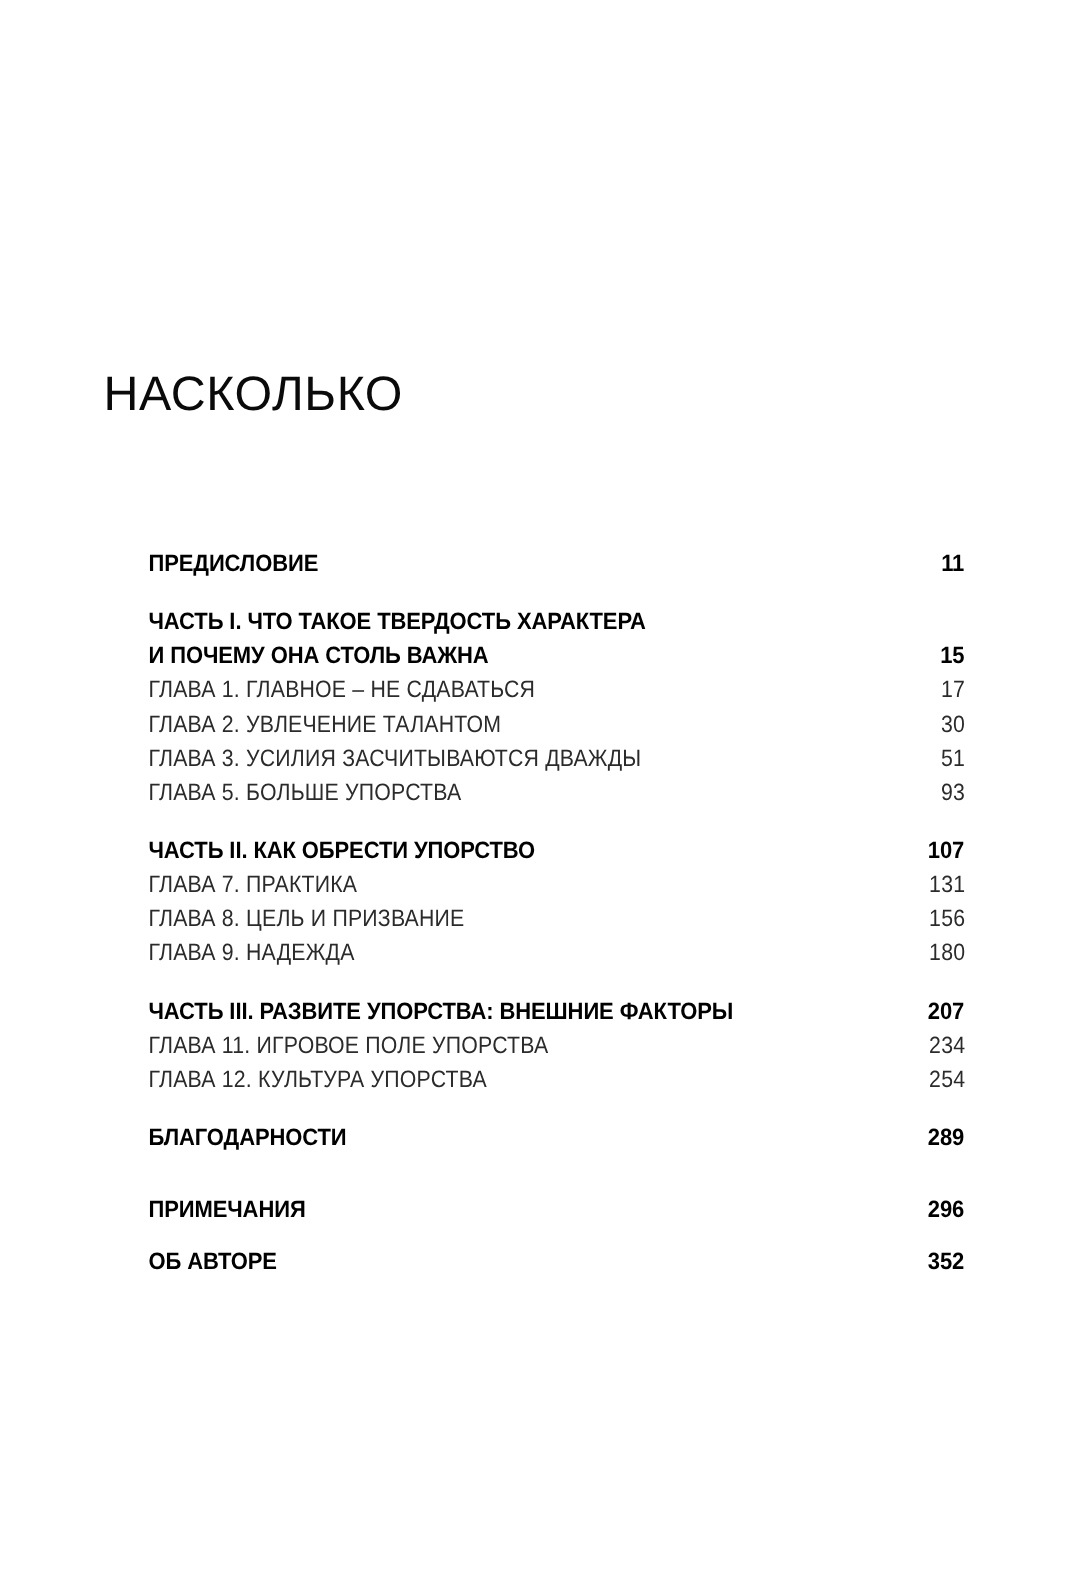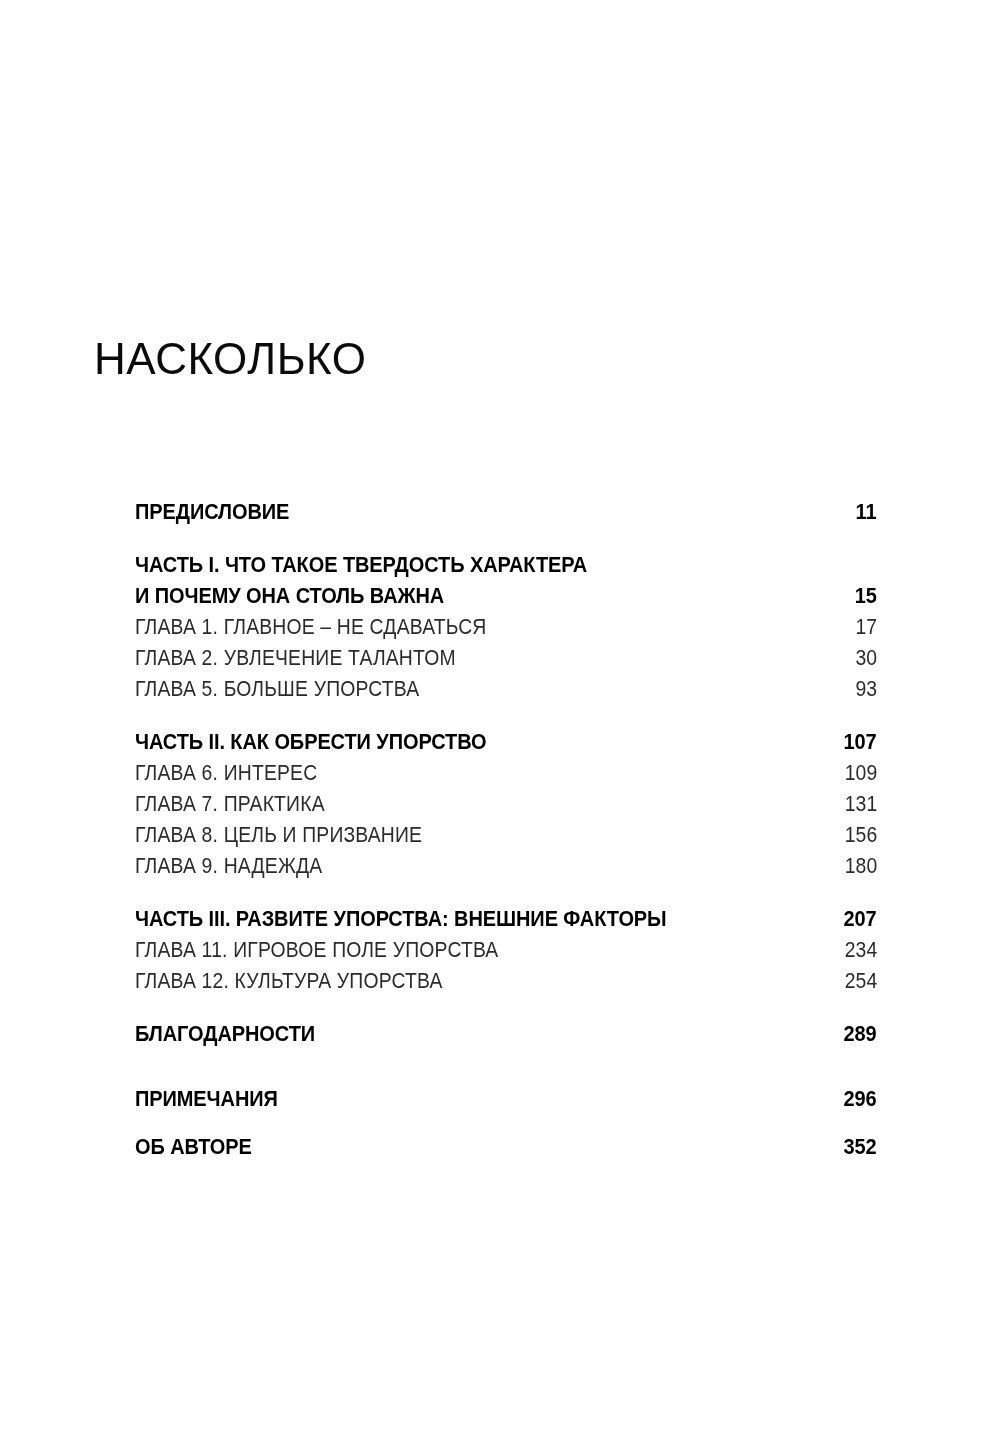--- a/index.html
+++ b/index.html
@@ -127,36 +127,36 @@
 
     <div class="toc-row row-chapter">
       <span class="label">ГЛАВА 1. ГЛАВНОЕ – НЕ СДАВАТЬСЯ</span>
       <span class="page-num">17</span>
     </div>
     <div class="toc-row row-chapter">
       <span class="label">ГЛАВА 2. УВЛЕЧЕНИЕ ТАЛАНТОМ</span>
       <span class="page-num">30</span>
     </div>
     <div class="toc-row row-chapter">
+      <span class="label">ГЛАВА 3. УСИЛИЯ ЗАСЧИТЫВАЮТСЯ ДВАЖДЫ</span>
+      <span class="page-num">51</span>
+    </div>
+    <div class="toc-row row-chapter">
       <span class="label">ГЛАВА 5. БОЛЬШЕ УПОРСТВА</span>
       <span class="page-num">93</span>
     </div>
 
     <div class="gap-lg"></div>
 
     <div class="toc-row row-section">
       <span class="label">ЧАСТЬ II. КАК ОБРЕСТИ УПОРСТВО</span>
       <span class="page-num">107</span>
     </div>
 
     <div class="toc-row row-chapter">
-      <span class="label">ГЛАВА 6. ИНТЕРЕС</span>
-      <span class="page-num">109</span>
-    </div>
-    <div class="toc-row row-chapter">
       <span class="label">ГЛАВА 7. ПРАКТИКА</span>
       <span class="page-num">131</span>
     </div>
     <div class="toc-row row-chapter">
       <span class="label">ГЛАВА 8. ЦЕЛЬ И ПРИЗВАНИЕ</span>
       <span class="page-num">156</span>
     </div>
     <div class="toc-row row-chapter">
       <span class="label">ГЛАВА 9. НАДЕЖДА</span>
       <span class="page-num">180</span>

